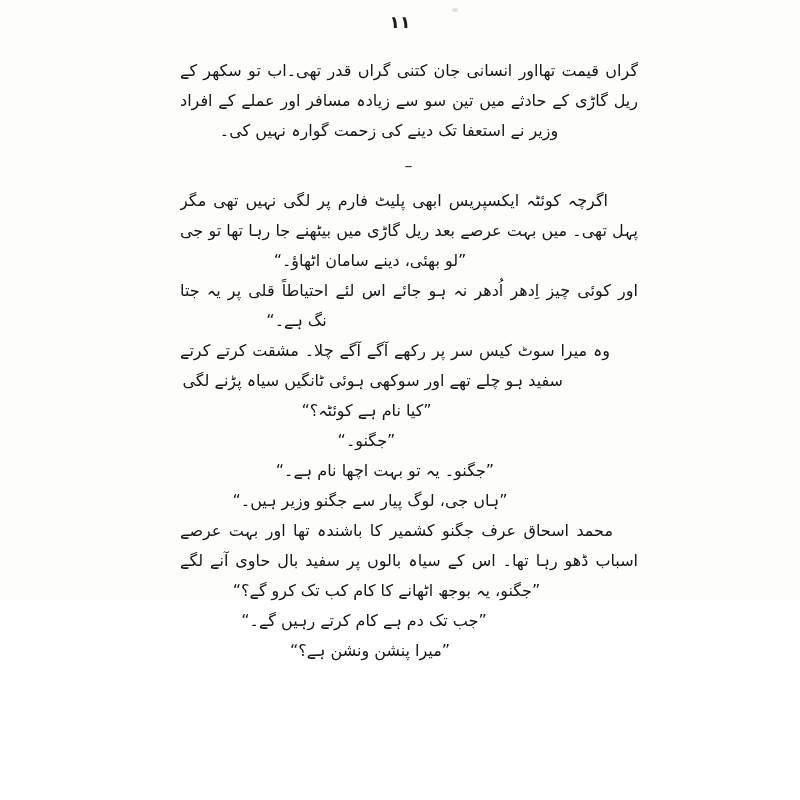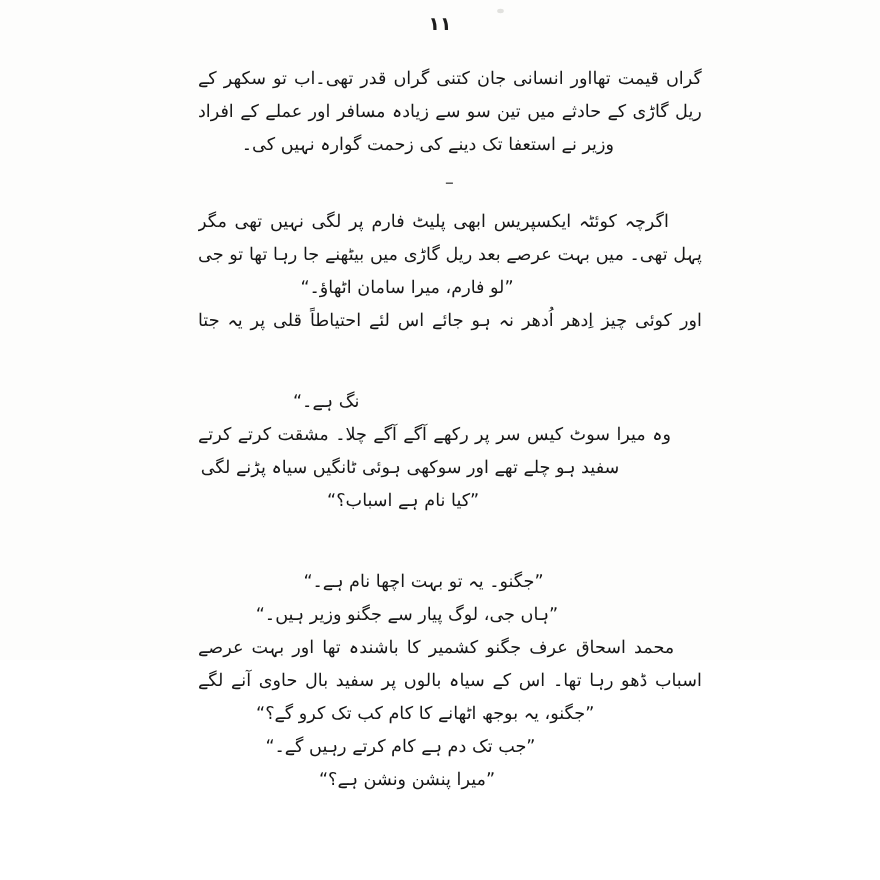--- a/index.html
+++ b/index.html
@@ -60,53 +60,54 @@
     text-align:center;
     color:#333;
     letter-spacing:1px;
   }
   .pr20{padding-left:0;padding-right:20px;}
   .pr25{padding-right:25px;}
   .pr28{padding-right:28px;}
   .pr30{padding-right:30px;}
   .pr40{padding-right:40px;}
   .pr45{padding-right:45px;}
-  .pr48{padding-right:48px;margin-top:44px;}
+  .pr48{padding-right:48px;}
   .pr75{padding-right:75px;}
   .pr78{padding-right:78px;}
   .pr80{padding-right:80px;}
   .pr85{padding-right:85px;}
   .pr90{padding-right:90px;}
-  .pr225{padding-right:225px;margin-top:44px;}
+  .pr225{padding-right:225px;}
 </style>
 </head>
 <body>
 
 <div class="sheet">
 
   <div class="scan-speck"></div>
 
   <div class="page-number">۱۱</div>
 
   <div class="text-block">
 
     <div class="line j">گراں قیمت تھااور انسانی جان کتنی گراں قدر تھی۔اب تو سکھر کے قریب سانگی کے مقام پر</div>
     <div class="line j">ریل گاڑی کے حادثے میں تین سو سے زیادہ مسافر اور عملے کے افراد مر گئے تو ریلوے کے</div>
     <div class="line pr40">وزیر نے استعفا تک دینے کی زحمت گوارہ نہیں کی۔</div>
 
     <div class="sep">–</div>
 
     <div class="line j pr30">اگرچہ کوئٹہ ایکسپریس ابھی پلیٹ فارم پر لگی نہیں تھی مگر اسٹیشن پر خوب چہل</div>
     <div class="line j">پہل تھی۔ میں بہت عرصے بعد ریل گاڑی میں بیٹھنے جا رہا تھا تو جی چاہا کہ اس سفر کے نخرے</div>
-    <div class="line pr78">”لو فارم، میرا سامان اٹھاؤ۔“</div>
+    <div class="line pr78">”لو بھئی، دینے سامان اٹھاؤ۔“</div>
     <div class="line j">اور کوئی چیز اِدھر اُدھر نہ ہو جائے اس لئے احتیاطاً قلی پر یہ جتا دیا۔ ”دیکھنا۔ ایک</div>
     <div class="line pr225">نگ ہے۔“</div>
     <div class="line j pr28">وہ میرا سوٹ کیس سر پر رکھے آگے آگے چلا۔ مشقت کرتے کرتے اس کے بال</div>
     <div class="line pr75">سفید ہو چلے تھے اور سوکھی ہوئی ٹانگیں سیاہ پڑنے لگی تھیں۔</div>
-    <div class="line pr85">”کیا نام ہے اسباب؟“</div>
+    <div class="line pr85">”کیا نام ہے کوئٹہ؟“</div>
+    <div class="line pr85">”جگنو۔“</div>
     <div class="line pr48">”جگنو۔ یہ تو بہت اچھا نام ہے۔“</div>
     <div class="line pr78">”ہاں جی، لوگ پیار سے جگنو وزیر ہیں۔“</div>
     <div class="line j pr25">محمد اسحاق عرف جگنو کشمیر کا باشندہ تھا اور بہت عرصے سے کوئٹہ اسٹیشن پر مال</div>
     <div class="line j">اسباب ڈھو رہا تھا۔ اس کے سیاہ بالوں پر سفید بال حاوی آنے لگے تھے۔ میں نے پوچھا:</div>
     <div class="line pr45">”جگنو، یہ بوجھ اٹھانے کا کام کب تک کرو گے؟“</div>
     <div class="line pr90">”جب تک دم ہے کام کرتے رہیں گے۔“</div>
     <div class="line pr78">”میرا پنشن ونشن ہے؟“</div>
 
   </div>
 </div>

